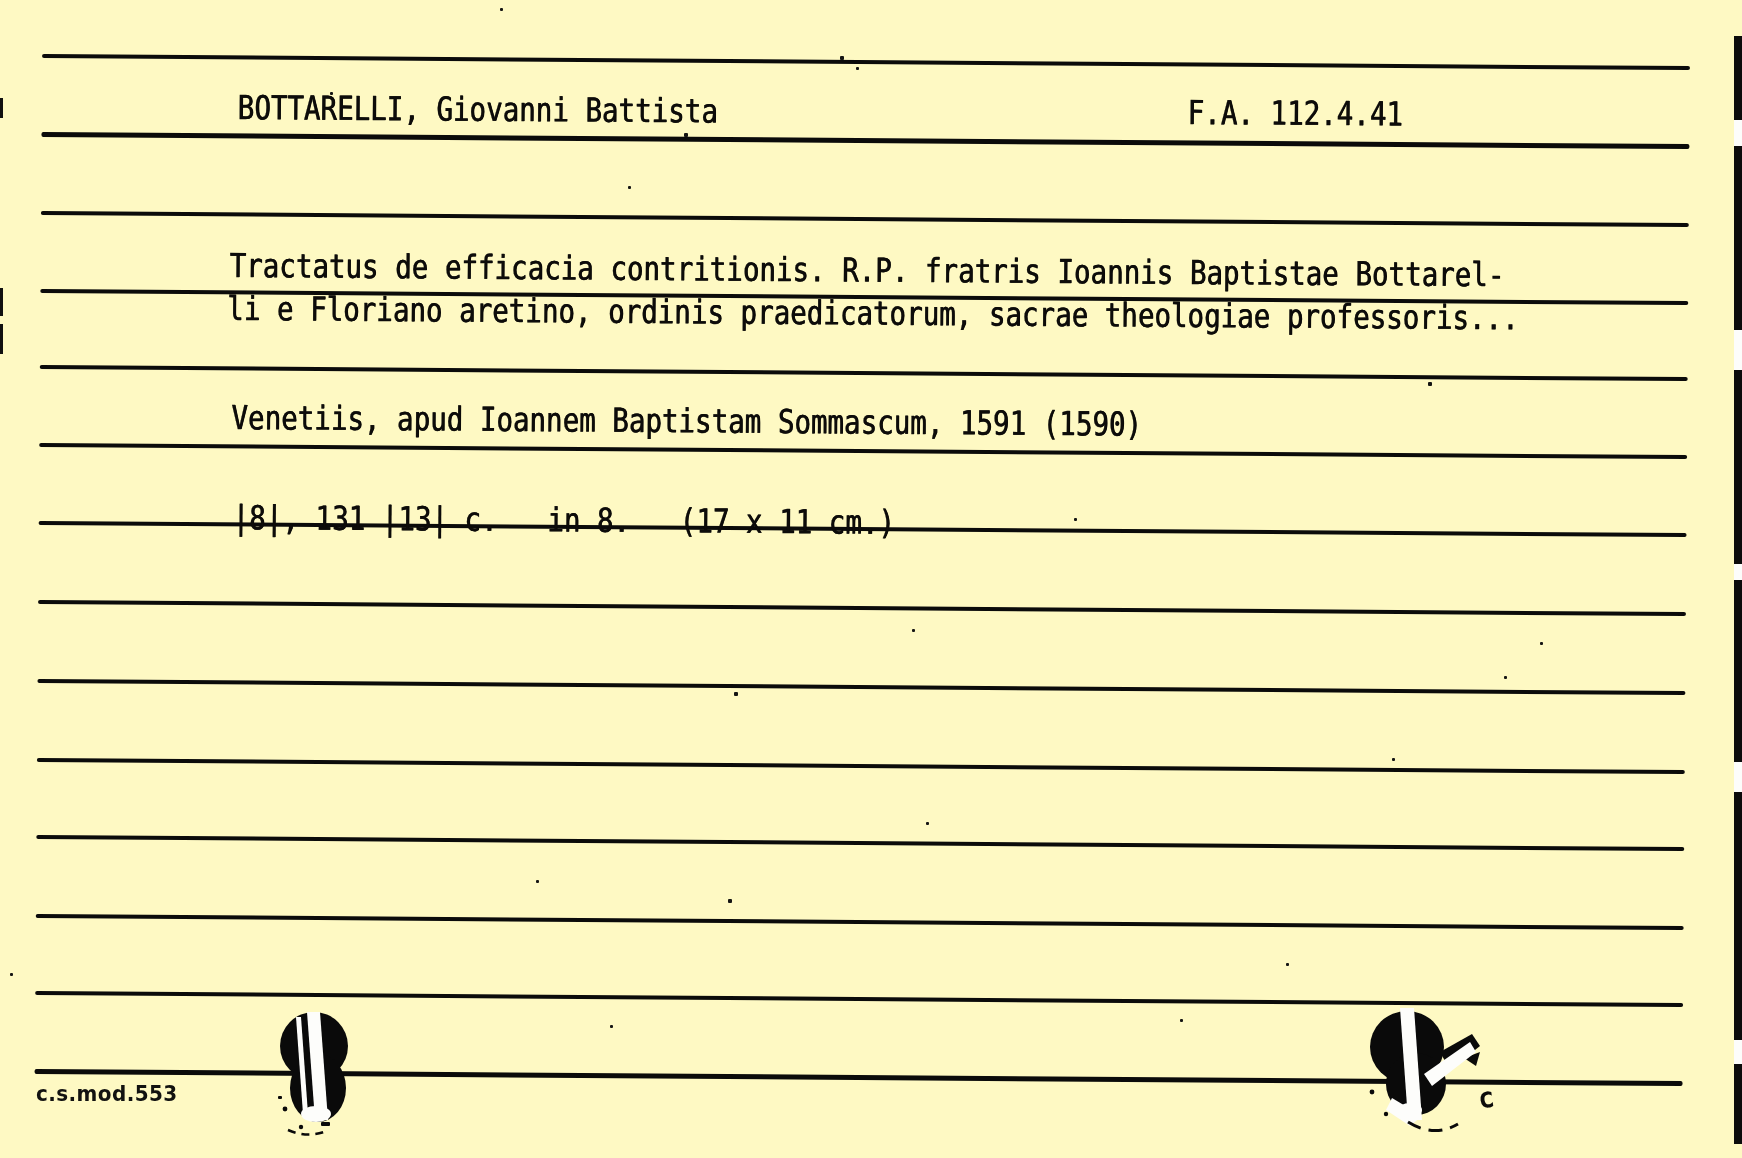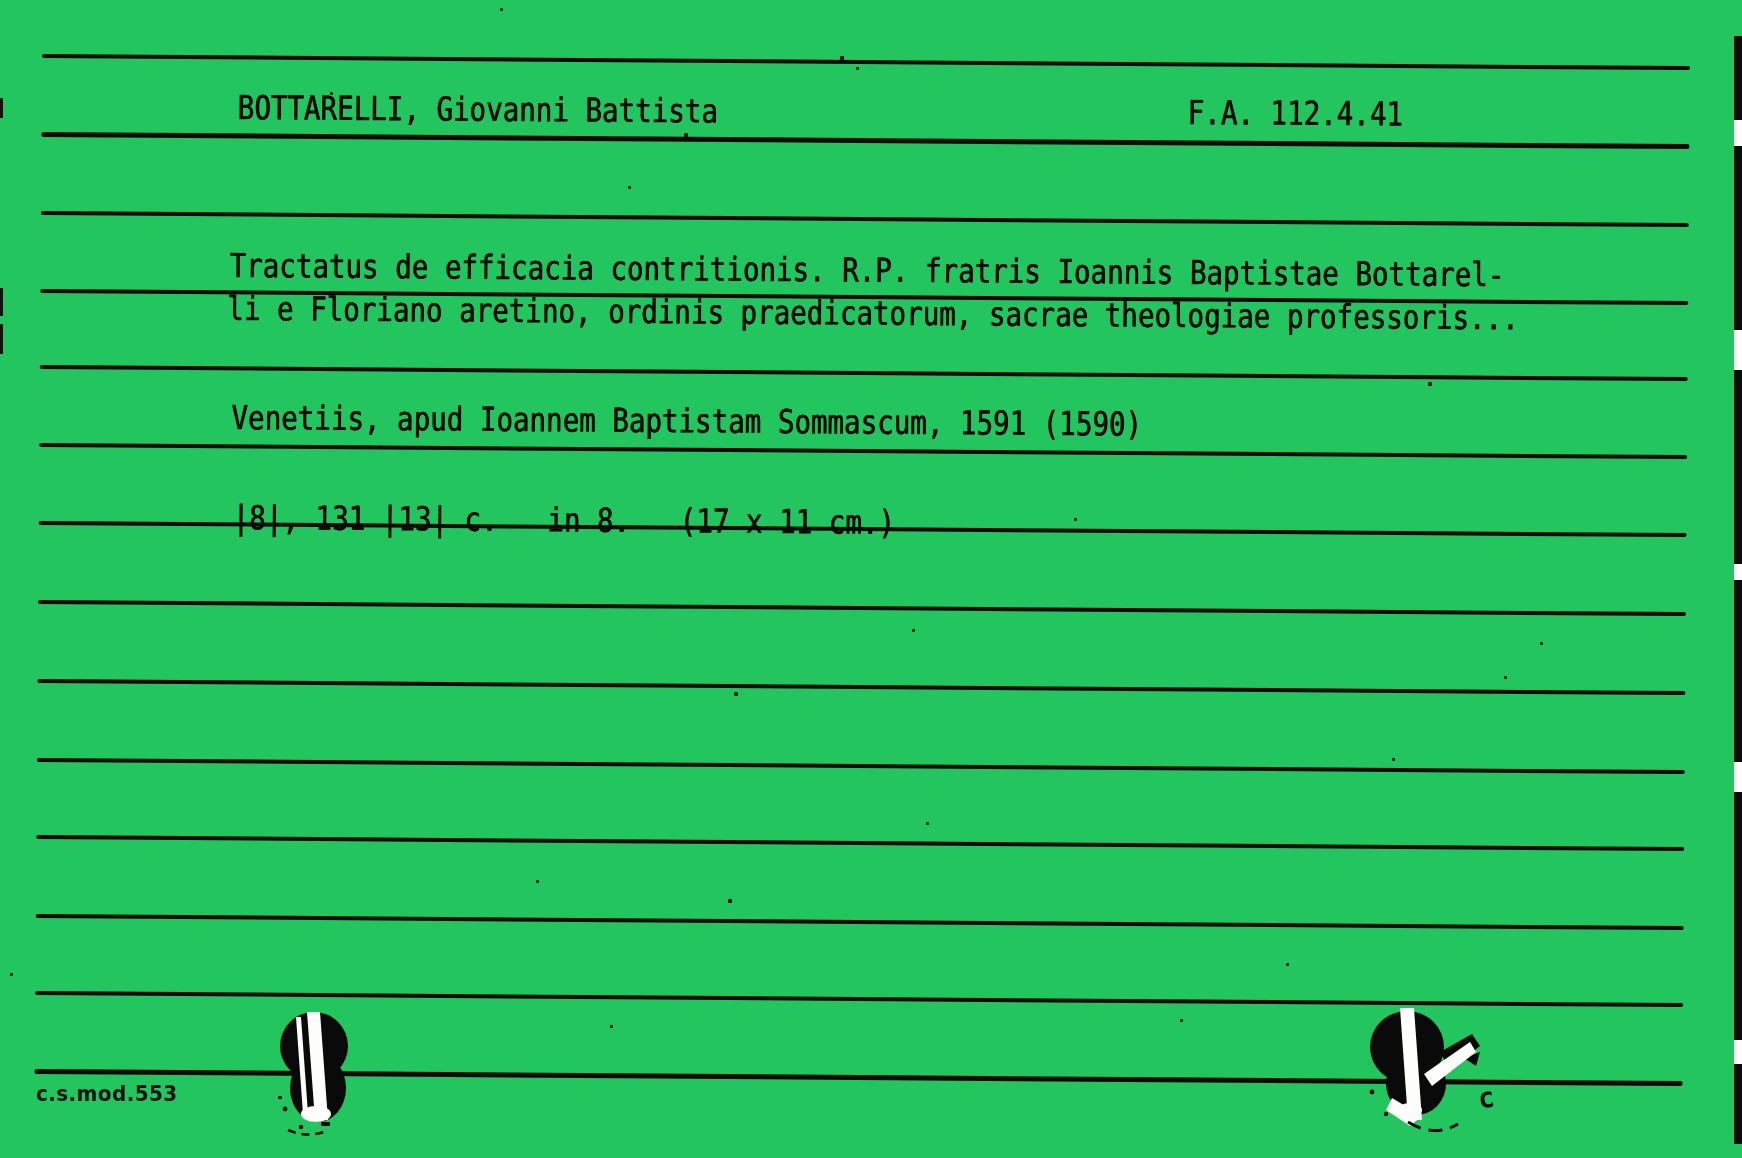--- a/index.html
+++ b/index.html
@@ -1,18 +1,18 @@
 <!DOCTYPE html>
 <html><head>
 <meta charset="utf-8">
 <style>
   html,body{margin:0;padding:0;background:#e9e9e6;}
   #stage{
     position:relative;width:1742px;height:1158px;overflow:hidden;
-    background:#22c55e;color:#0d0c0a;
+    background:#fef9c3;color:#0d0c0a;
     font-family:"DejaVu Sans Mono","Liberation Mono",monospace;
   }
   
   #skew{position:absolute;inset:0;transform:rotate(0.42deg);transform-origin:40px 60px;}
   .rule{position:absolute;left:42px;width:1648px;background:#0b0b0a;border-radius:2px;}
   .tx{
     position:absolute;white-space:pre;line-height:1;
     font-size:27.5px;color:#0d0c0a;
     transform:scaleY(1.2);transform-origin:0 0;
     text-shadow:0.5px 0 0 #0d0c0a;

